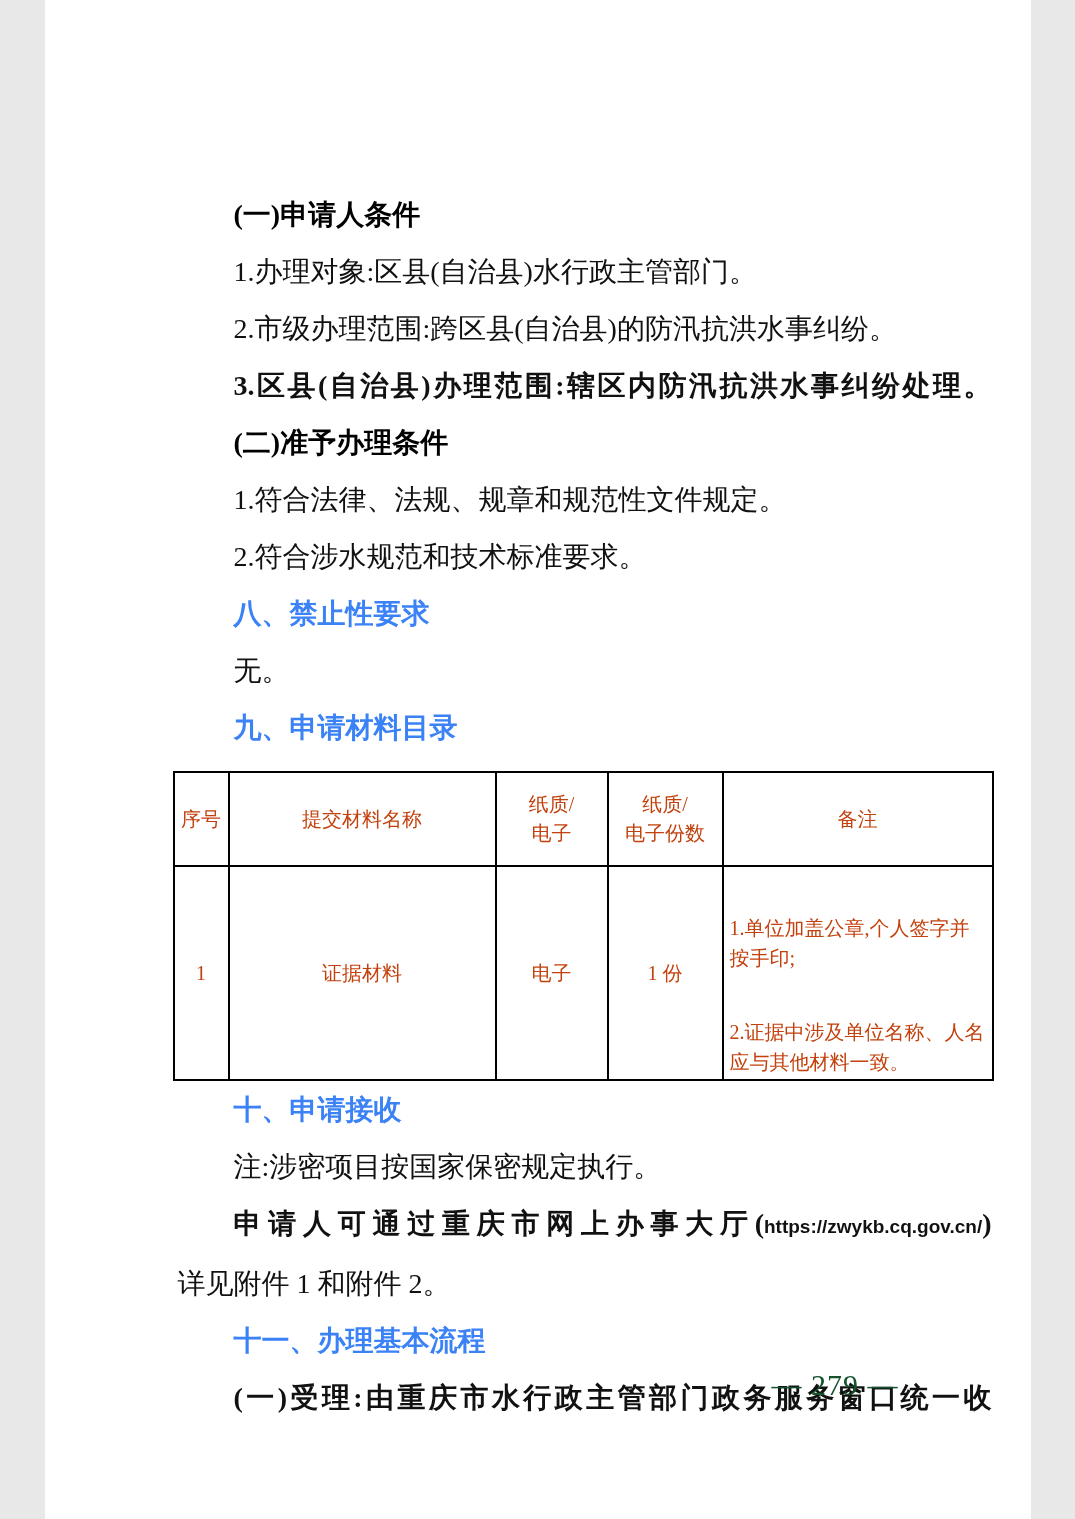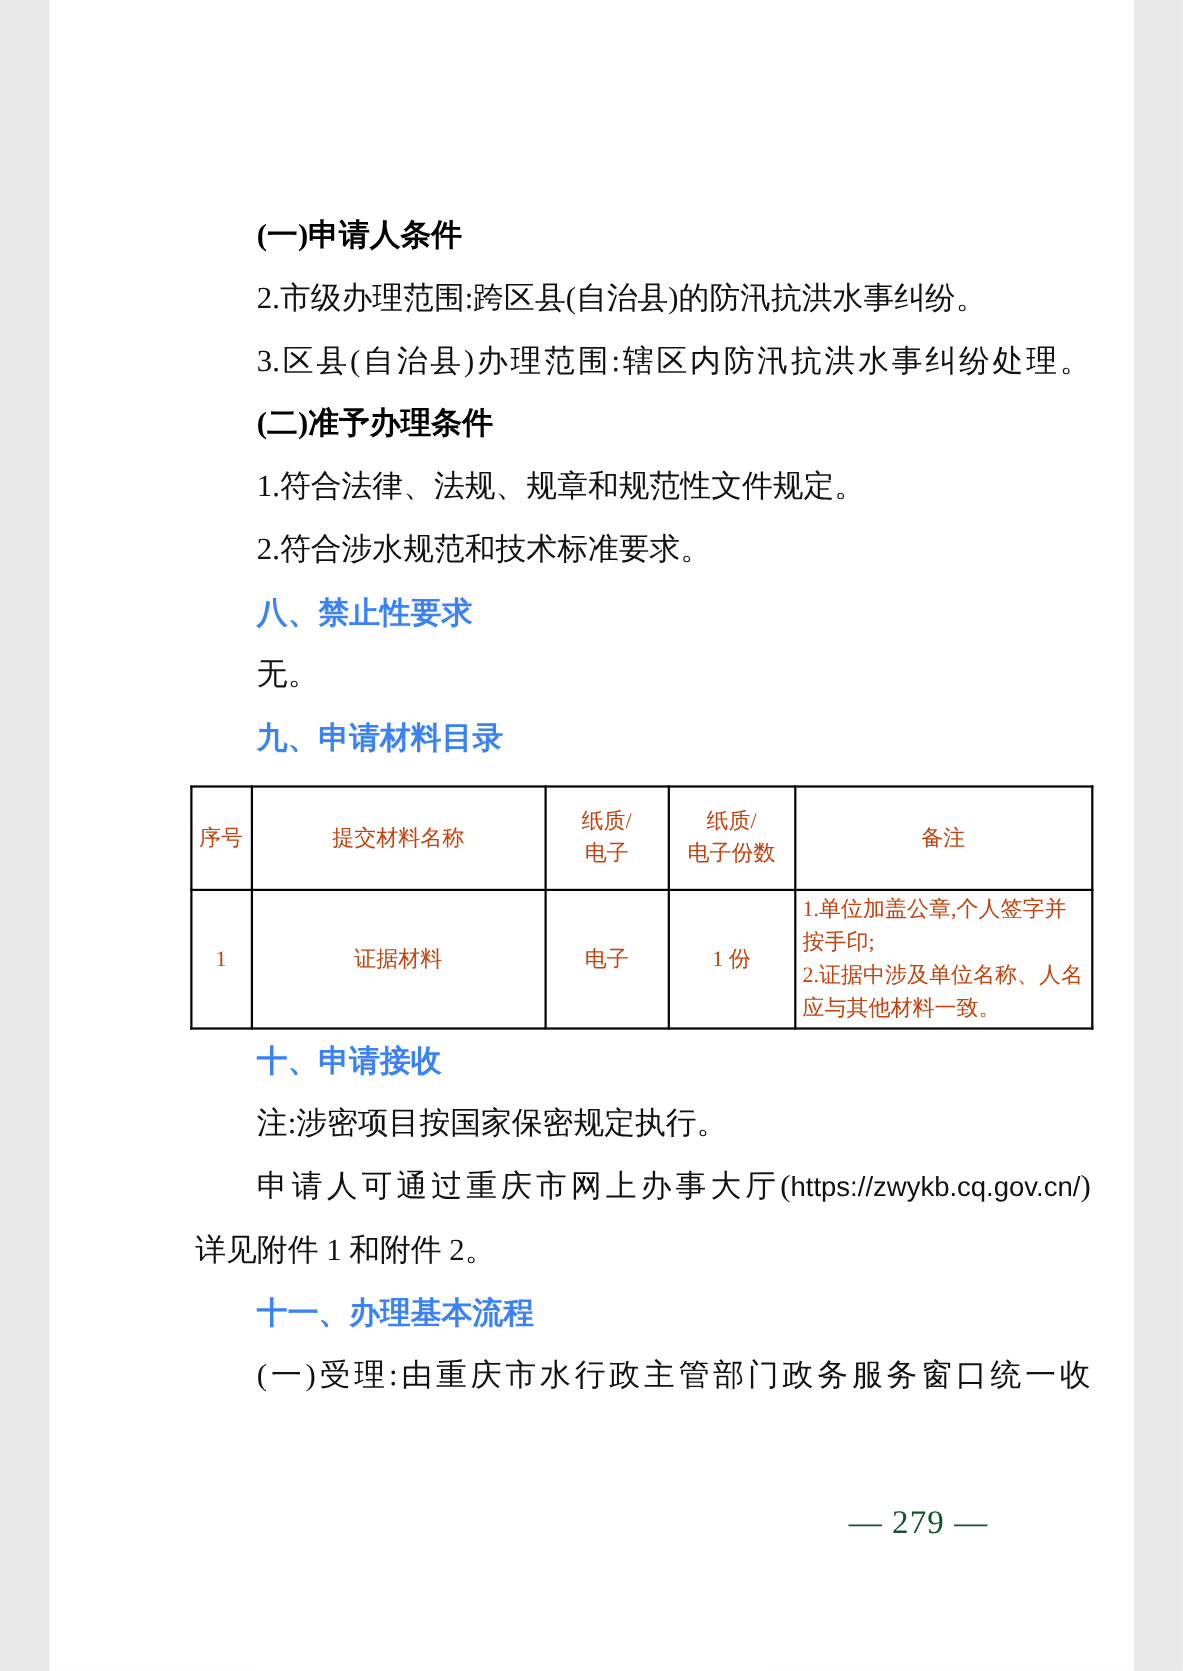--- a/index.html
+++ b/index.html
@@ -16,21 +16,21 @@
   .content {
     position: absolute;
     left: 133px;
     top: 186px;
     width: 814px;
     font-size: 28px;
     line-height: 57px;
   }
   .line { white-space: nowrap; }
   .indent { text-indent: 2em; }
-  .jfull { white-space: normal; text-align: justify; text-align-last: justify; }
+  .jfull { white-space: normal; text-align: justify; text-align-last: justify; font-weight: bold; }
   .h-main {
     font-family: "Liberation Sans", "DejaVu Sans", sans-serif;
     font-weight: 700;
     color: #3b82f6;
   }
   .h-sub { font-weight: 700; color: #000; }
 
   
   table.mat-table {
     border-collapse: collapse;
@@ -44,41 +44,42 @@
   table.mat-table td {
     border: 2px solid #000;
     text-align: center;
     vertical-align: middle;
     padding: 2px 6px;
     overflow: hidden;
   }
   table.mat-table tr.hdr td { height: 88px; }
   table.mat-table tr.bodyrow td { height: 120px; }
   td.note-cell { text-align: left; padding: 4px 9px; line-height: 30px; }
-  .note-item { text-align: left; }
+  .note-item { text-align: left; margin-top: 44px; }
 
   .pageno {
     position: absolute;
     top: 1368px;
     right: 132px;
     font-size: 30px;
     letter-spacing: 1px;
     color: #14532d;
     font-family: "Liberation Serif", "DejaVu Serif", serif;
   }
-  .url-text { font-family: "Liberation Sans", "DejaVu Sans", sans-serif; font-size: 25px; }
+  .url-text { font-family: "Liberation Sans", "DejaVu Sans", sans-serif; font-size: 19px; }
 </style>
 </head>
 <body>
 
 <div class="page">
   <div class="content">
 
     <div class="line indent h-sub">(一)申请人条件</div>
 
+    <div class="line indent">1.办理对象:区县(自治县)水行政主管部门。</div>
     <div class="line indent">2.市级办理范围:跨区县(自治县)的防汛抗洪水事纠纷。</div>
     <div class="jfull indent">3.区县(自治县)办理范围:辖区内防汛抗洪水事纠纷处理。</div>
 
     <div class="line indent h-sub">(二)准予办理条件</div>
 
     <div class="line indent">1.符合法律、法规、规章和规范性文件规定。</div>
     <div class="line indent">2.符合涉水规范和技术标准要求。</div>
 
     <div class="line indent h-main">八、禁止性要求</div>
 

